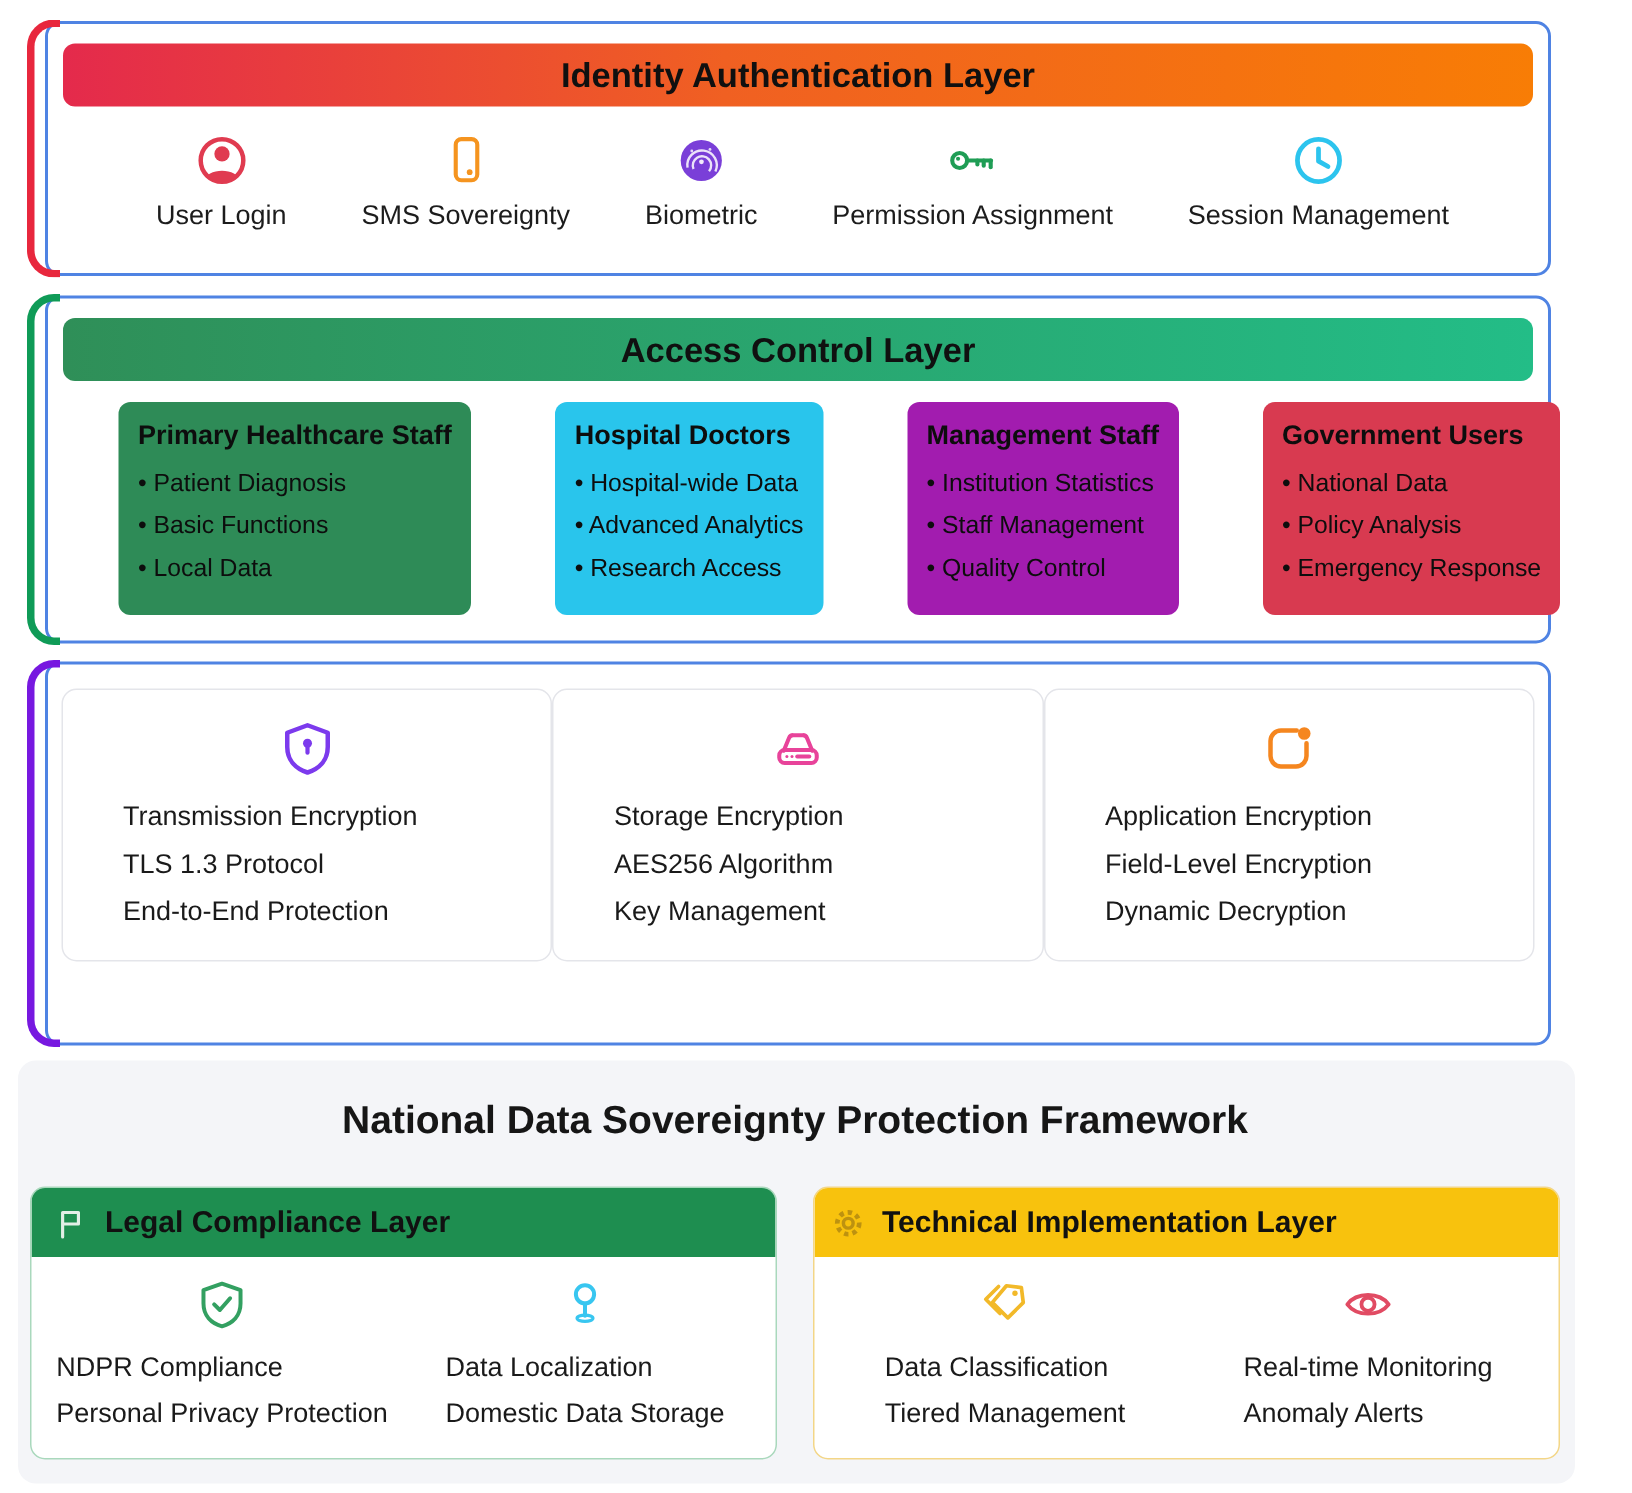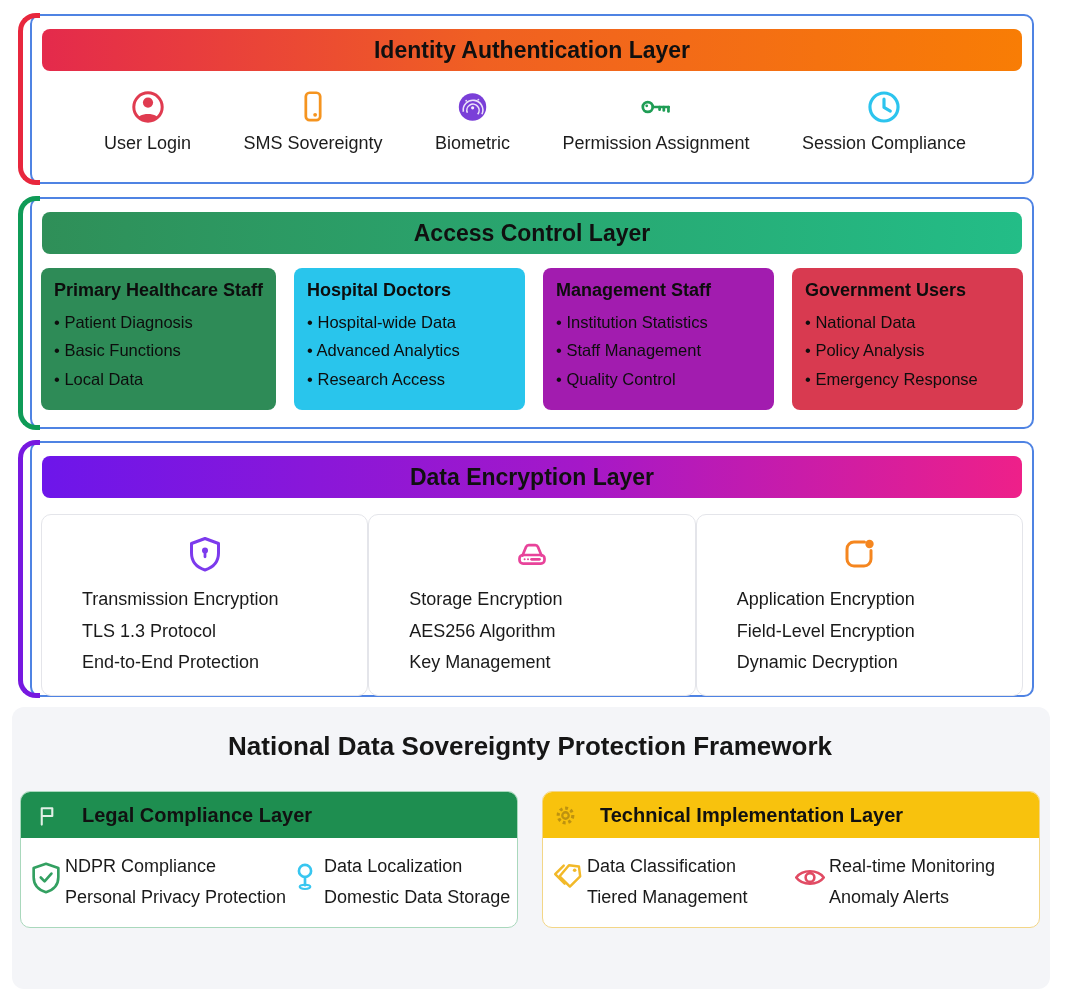--- a/index.html
+++ b/index.html
@@ -25,21 +25,21 @@
   .hdr-encryption { background:linear-gradient(90deg,#6d16ea 0%,#a518c8 55%,#ee2089 100%); }
 
   
   .auth-row { display:flex; justify-content:space-between; align-items:flex-start;
     padding:17px 66px 14px 44px;margin-left:28px; }
   .auth-item { display:flex; flex-direction:column; align-items:center; gap:7px; }
   .auth-item .lbl { font-size:18px; color:#1c1c1c; white-space:nowrap; }
 
   
   .cards-row { display:flex; gap:18px; padding:14px 9px 16px 9px; }
-  .role-card { flex:1; border-radius:8px; padding:12px 13px 10px 13px; color:#0d0d0d; min-height:142px; }
+  .role-card { flex:1; border-radius:8px; padding:12px 13px 10px 13px; color:#0d0d0d; min-height:142px;margin-left:38px; }
   .role-card .title { font-size:18px; font-weight:600; margin-bottom:7px; white-space:nowrap; }
   .role-card ul { list-style:none; }
   .role-card li { font-size:16.5px; line-height:1.72; white-space:nowrap; }
   .role-card li::before { content:"• "; }
 
   
   .enc-row { display:flex; padding:16px 9px 14px 9px; }
   .enc-card { flex:1; border:1.5px solid #e4e5ea; border-radius:10px;
     padding:19px 0 16px 0; background:#fff; }
   .enc-card .icon-wrap { display:flex; justify-content:center; margin-bottom:10px; }
@@ -48,26 +48,26 @@
 
   
   .framework { margin:10px 10px 0 12px; height:282px; background:#f4f5f8;
     border-radius:12px; padding:24px 10px 0 8px; }
   .fw-title { text-align:center; font-size:26px; font-weight:700; color:#161616;
     margin-bottom:29px; }
   .panels { display:flex; gap:24px; }
   .panel { flex:1; border-radius:10px; overflow:hidden; background:#fff; }
   .panel.legal { border:1.5px solid #a9d8bc; }
   .panel.tech  { border:1.5px solid #f3d687; }
-  .panel-header { height:46px; display:flex; align-items:center; gap:23px;
+  .panel-header { height:46px; display:flex; align-items:center; gap:11px;
     padding-left:15px; font-size:20px; font-weight:600; color:#111; }
   .panel.legal .panel-header { background:#1e8e50; }
   .panel.tech  .panel-header { background:#f8c20d;padding-left:11px; }
   .panel-body { display:flex; padding:13px 6px 14px 6px; }
-  .feature { flex:1; display:flex; flex-direction:row; align-items:center; }
+  .feature { flex:1; display:flex; flex-direction:column; align-items:center; }
   .feature .icon-wrap { margin-bottom:7px; }
   .feature .lines { text-align:left; }
   .feature .lines div { font-size:18px; line-height:1.72; color:#1a1a1a; white-space:nowrap; }
 
   svg { display:block; }
 </style>
 </head>
 <body>
 
 <div class="page">
@@ -125,21 +125,21 @@
           <circle cx="9.2" cy="16.9" r="1.3" fill="#1f9d55"></circle>
         </svg>
         <span class="lbl">Permission Assignment</span>
       </div>
 
       <div class="auth-item">
         <svg width="38" height="38" viewBox="0 0 36 36">
           <circle cx="18" cy="18" r="13.3" fill="none" stroke="#2cc4ee" stroke-width="3"></circle>
           <path d="M18 10.6 V18.4 L24 21.8" fill="none" stroke="#2cc4ee" stroke-width="3" stroke-linecap="round" stroke-linejoin="round"></path>
         </svg>
-        <span class="lbl">Session Compliance</span>
+        <span class="lbl">Session Management</span>
       </div>
 
     </div>
   </div>
 
   <div style="height:13px;"></div>
 
   <div class="layer" style="height:232px;">
     <div class="bracket green"></div>
     <div class="layer-header hdr-access">
@@ -183,23 +183,20 @@
         </ul>
       </div>
 
     </div>
   </div>
 
   <div style="height:12px;"></div>
 
   <div class="layer" style="height:256px;">
     <div class="bracket purple"></div>
-    <div class="layer-header hdr-encryption">
-      <span>Data Encryption Layer</span>
-    </div>
     <div class="enc-row">
 
       <div class="enc-card">
         <div class="icon-wrap">
           <svg width="40" height="40" viewBox="0 0 40 40">
             <path d="M20 4.5 L33.5 9.5 V19 C33.5 28 27.5 33.6 20 36 C12.5 33.6 6.5 28 6.5 19 V9.5 Z" fill="none" stroke="#7c3aed" stroke-width="3" stroke-linejoin="round"></path>
             <circle cx="20" cy="16.5" r="3" fill="#7c3aed"></circle>
             <rect x="18.6" y="18" width="2.8" height="6.2" rx="1.4" fill="#7c3aed"></rect>
           </svg>
         </div>

